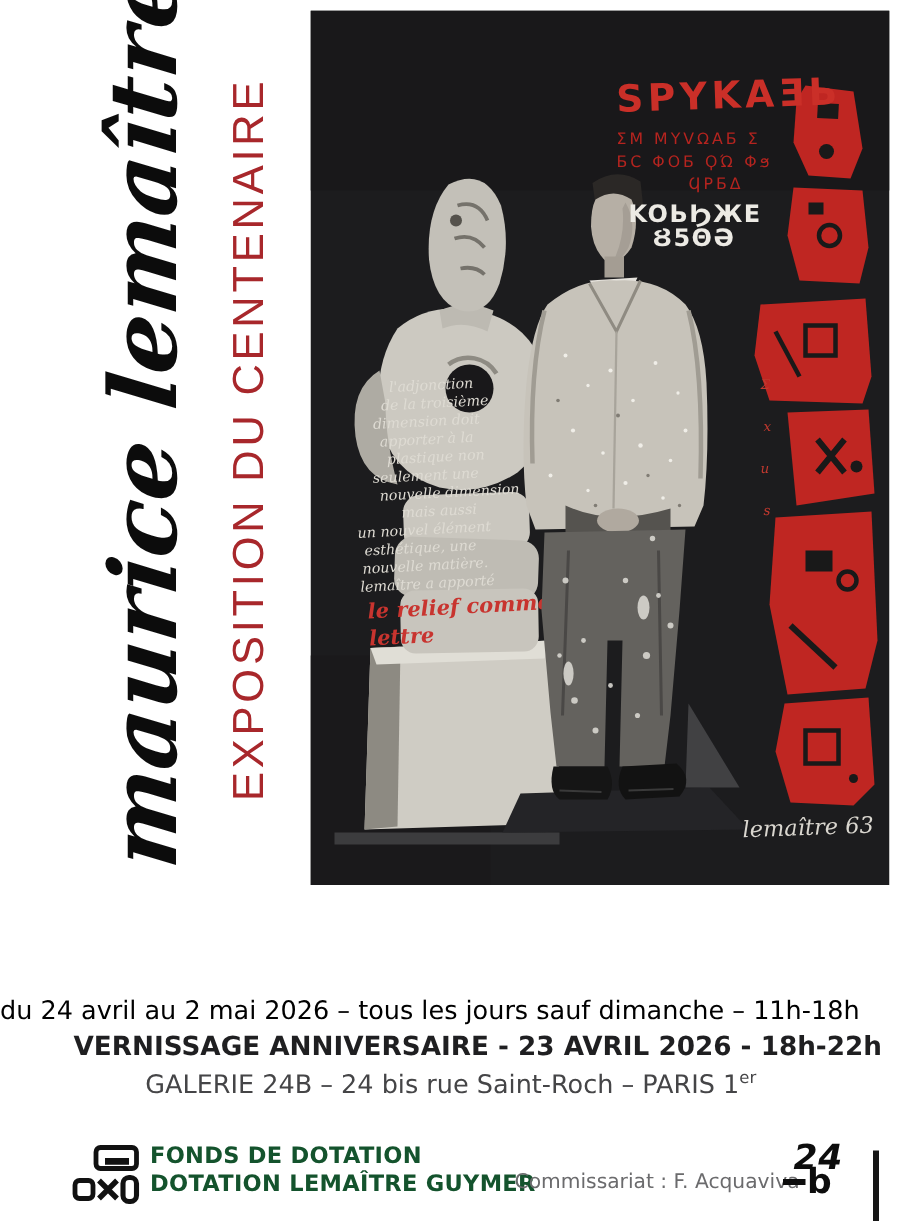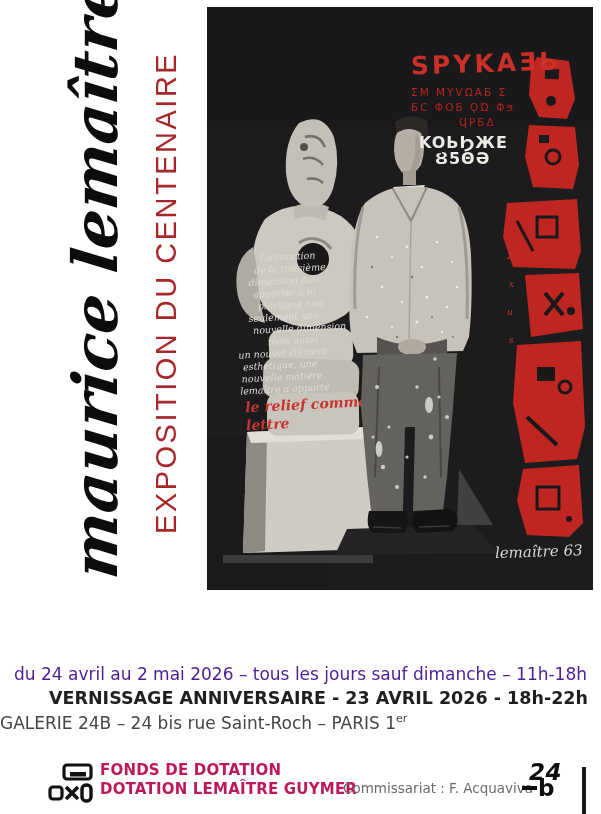--- a/index.html
+++ b/index.html
@@ -18,32 +18,32 @@
   .expo-vert{left:146px;top:534px;font-size:29px;color:#a8272b;
     letter-spacing:2.5px;line-height:40px;width:462px;text-align:justify;
     font-family:"Liberation Sans",sans-serif;}
 
   .photo{position:absolute;left:207px;top:7px;width:386px;height:583px;}
 
   .headline{position:absolute;left:0;right:0;top:610px;text-align:center;
     font-size:33px;color:#b02e32;letter-spacing:1.5px;font-weight:400;
     font-family:"Liberation Sans",sans-serif;}
 
-  .line-dates{position:absolute;left:0;right:0;top:664px;text-align:center;
-    font-size:17px;color:#4c1d95;font-family:"DejaVu Sans",sans-serif;}
+  .line-dates{position:absolute;left:0;right:0;top:664px;
+    font-size:17px;color:#000000;font-family:"DejaVu Sans",sans-serif;}
   .line-vernissage{position:absolute;left:0;right:0;top:688px;text-align:center;
     font-size:17.5px;color:#1f1f21;font-weight:bold;font-family:"DejaVu Sans",sans-serif;margin-left:36px;}
-  .line-venue{position:absolute;left:0;right:0;top:712px;text-align:left;
+  .line-venue{position:absolute;left:0;right:0;top:712px;text-align:center;
     font-size:17px;color:#454547;font-family:"DejaVu Sans",sans-serif;}
   .line-venue sup{font-size:11px;}
 
   .footer{position:absolute;left:0;top:756px;width:601px;height:58px;}
   .fonds-logo{position:absolute;left:48px;top:6px;}
   .fonds-name{position:absolute;left:100px;top:5px;font-size:15px;font-weight:bold;
-    color:#be185d;line-height:19px;letter-spacing:.2px;font-family:"DejaVu Sans",sans-serif;}
+    color:#14532d;line-height:19px;letter-spacing:.2px;font-family:"DejaVu Sans",sans-serif;}
   .commissariat{position:absolute;left:343px;top:24px;font-size:13.5px;color:#6b6b6d;
     font-family:"DejaVu Sans",sans-serif;}
   .logo24b{position:absolute;left:522px;top:7px;width:44px;font-family:"DejaVu Sans",sans-serif;
     font-weight:bold;color:#0d0d0d;line-height:18px;}
   .logo24b .l1{font-size:23px;letter-spacing:0.5px;padding-left:7px;font-style:italic;}
   .logo24b .l2{font-size:23px;margin-top:-2px;display:flex;align-items:center;}
   .logo24b .dash{display:inline-block;width:15px;height:4.5px;background:#0d0d0d;margin-right:1px;}
   .artifact-bar{position:absolute;left:582px;top:767px;width:4px;height:47px;background:#161616;}
 </style>
 </head>

